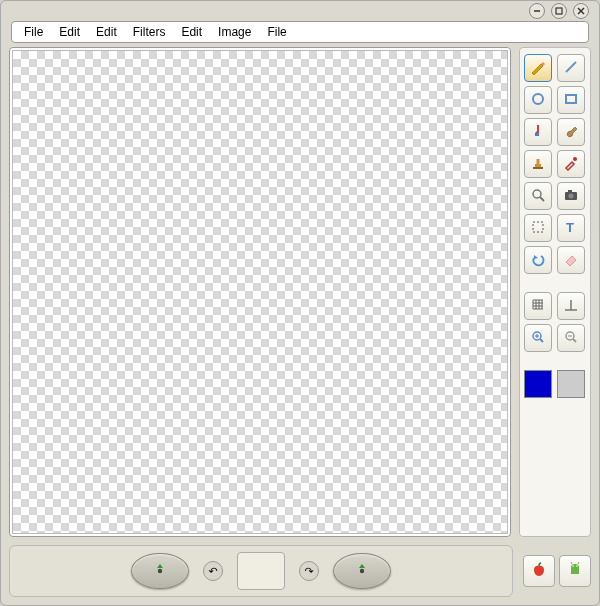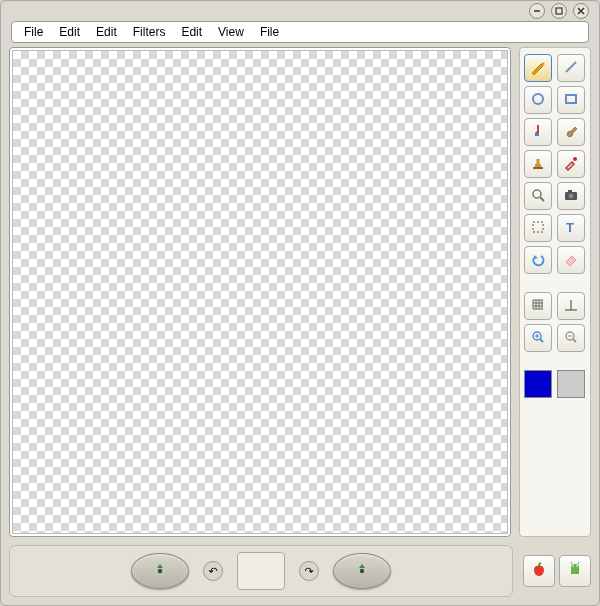--- a/index.html
+++ b/index.html
@@ -180,21 +180,21 @@
         </svg>
       </div>
   </div>
 
   <div class="menubar">
     <span class="menu-item">File</span>
     <span class="menu-item">Edit</span>
     <span class="menu-item">Edit</span>
     <span class="menu-item">Filters</span>
     <span class="menu-item">Edit</span>
-    <span class="menu-item">View</span>
+    <span class="menu-item">Image</span>
     <span class="menu-item">File</span>
   </div>
 
   <div class="body-row">
     <div class="canvas-frame">
       <div class="canvas"></div>
     </div>
 
     <div class="toolpanel">
       <div class="tool-grid">

